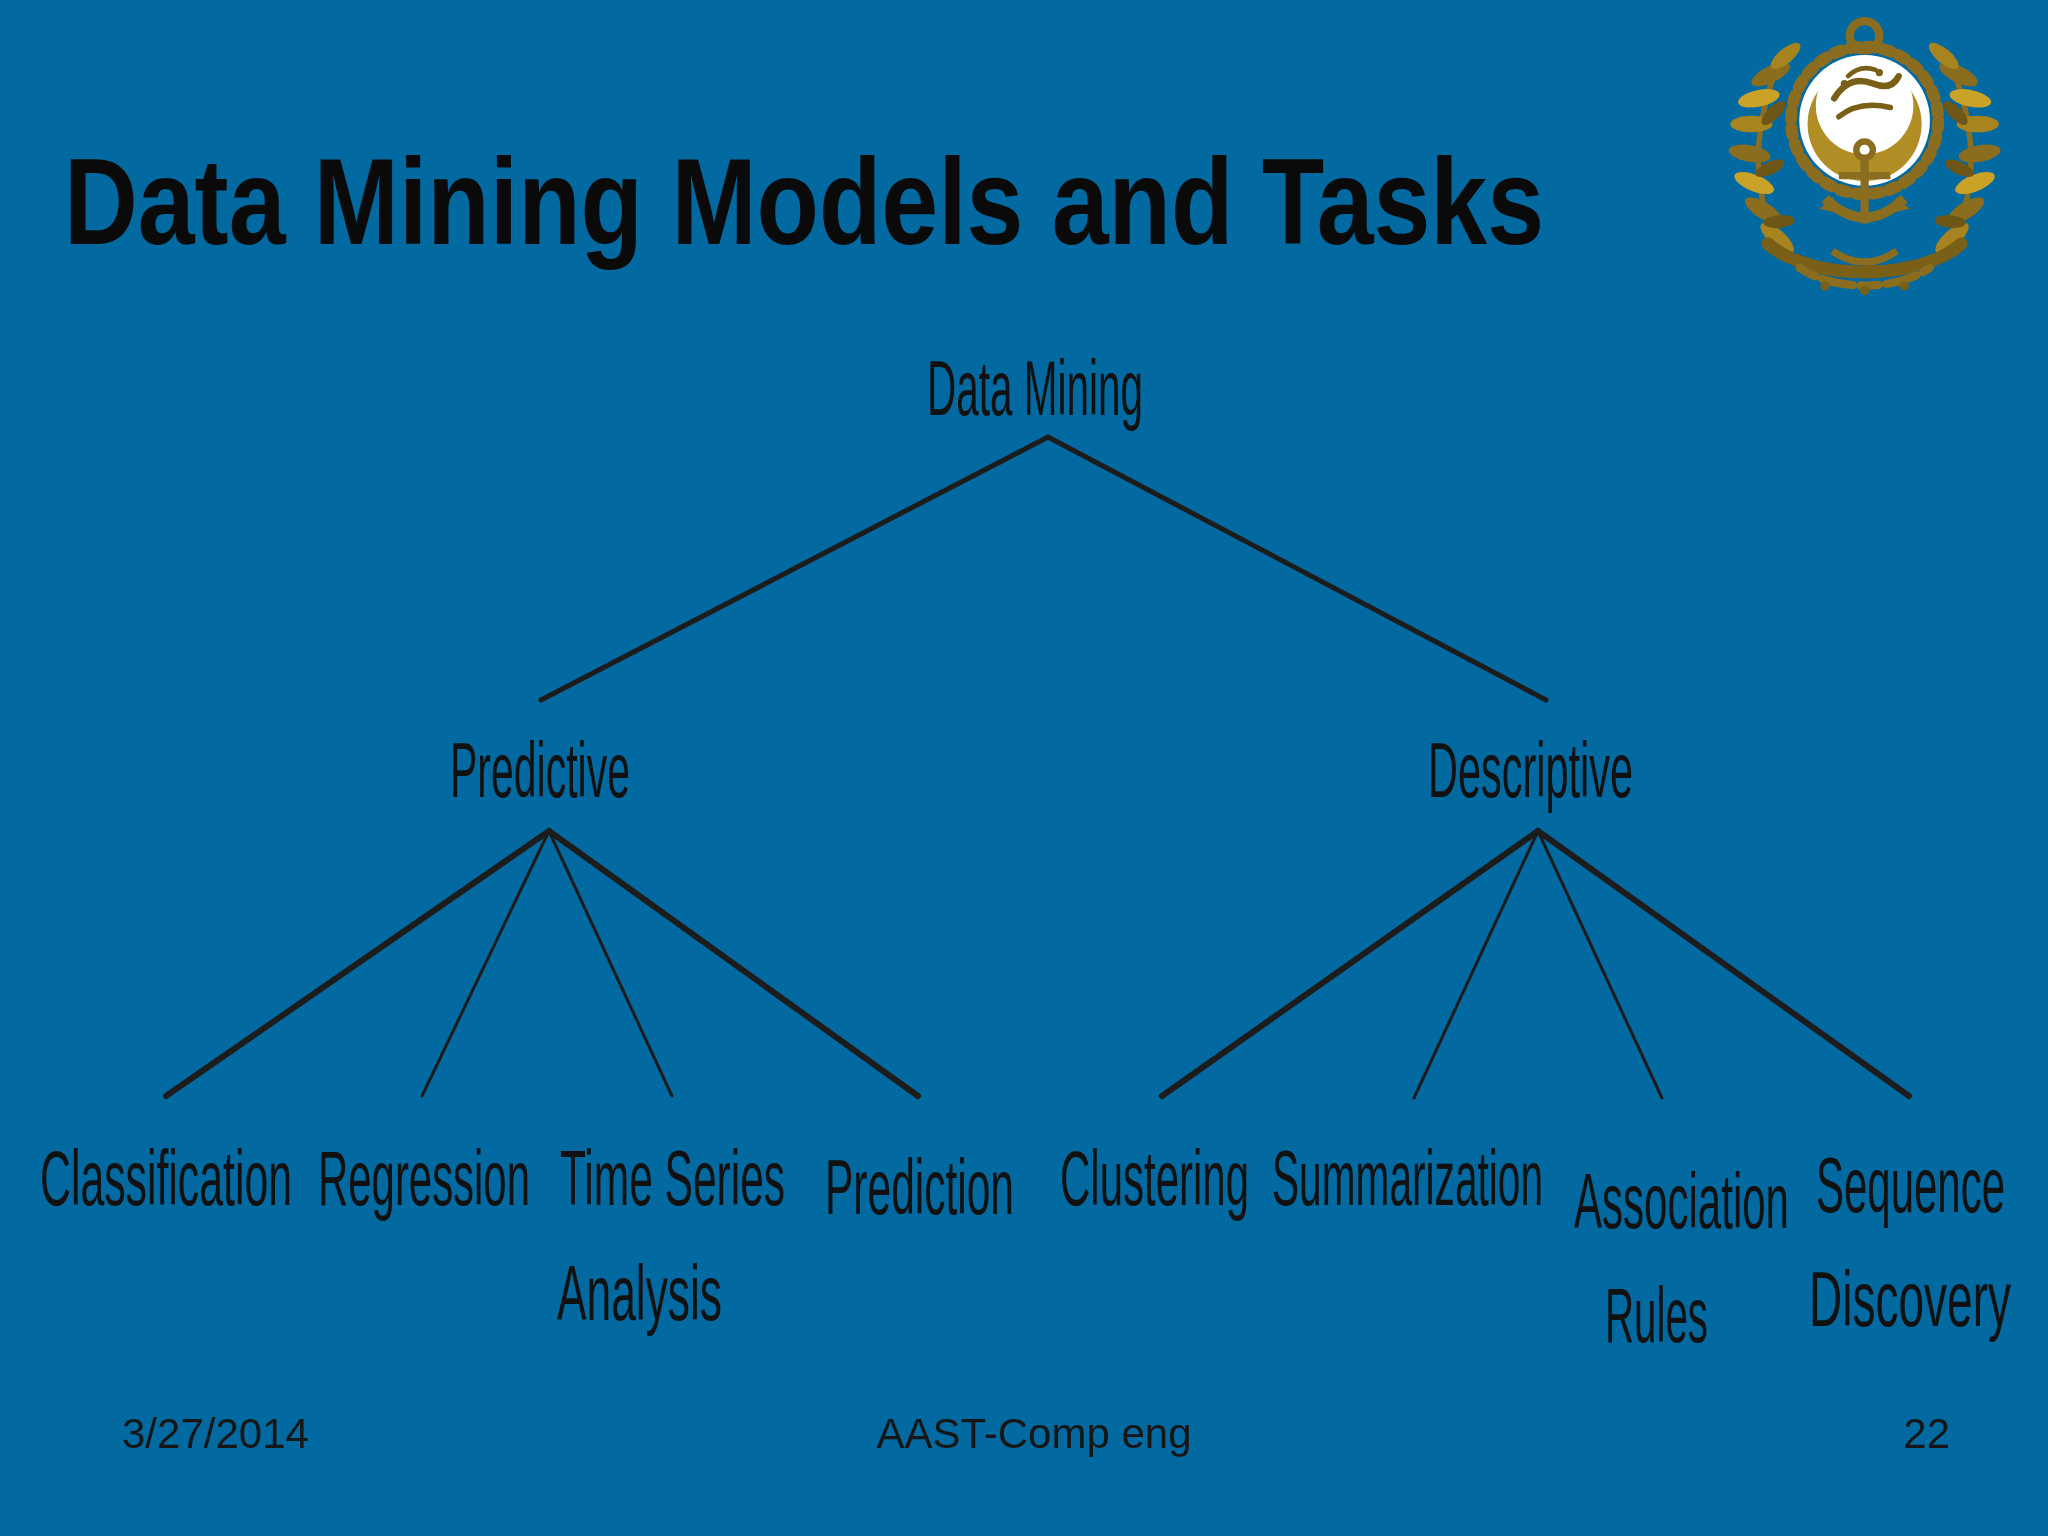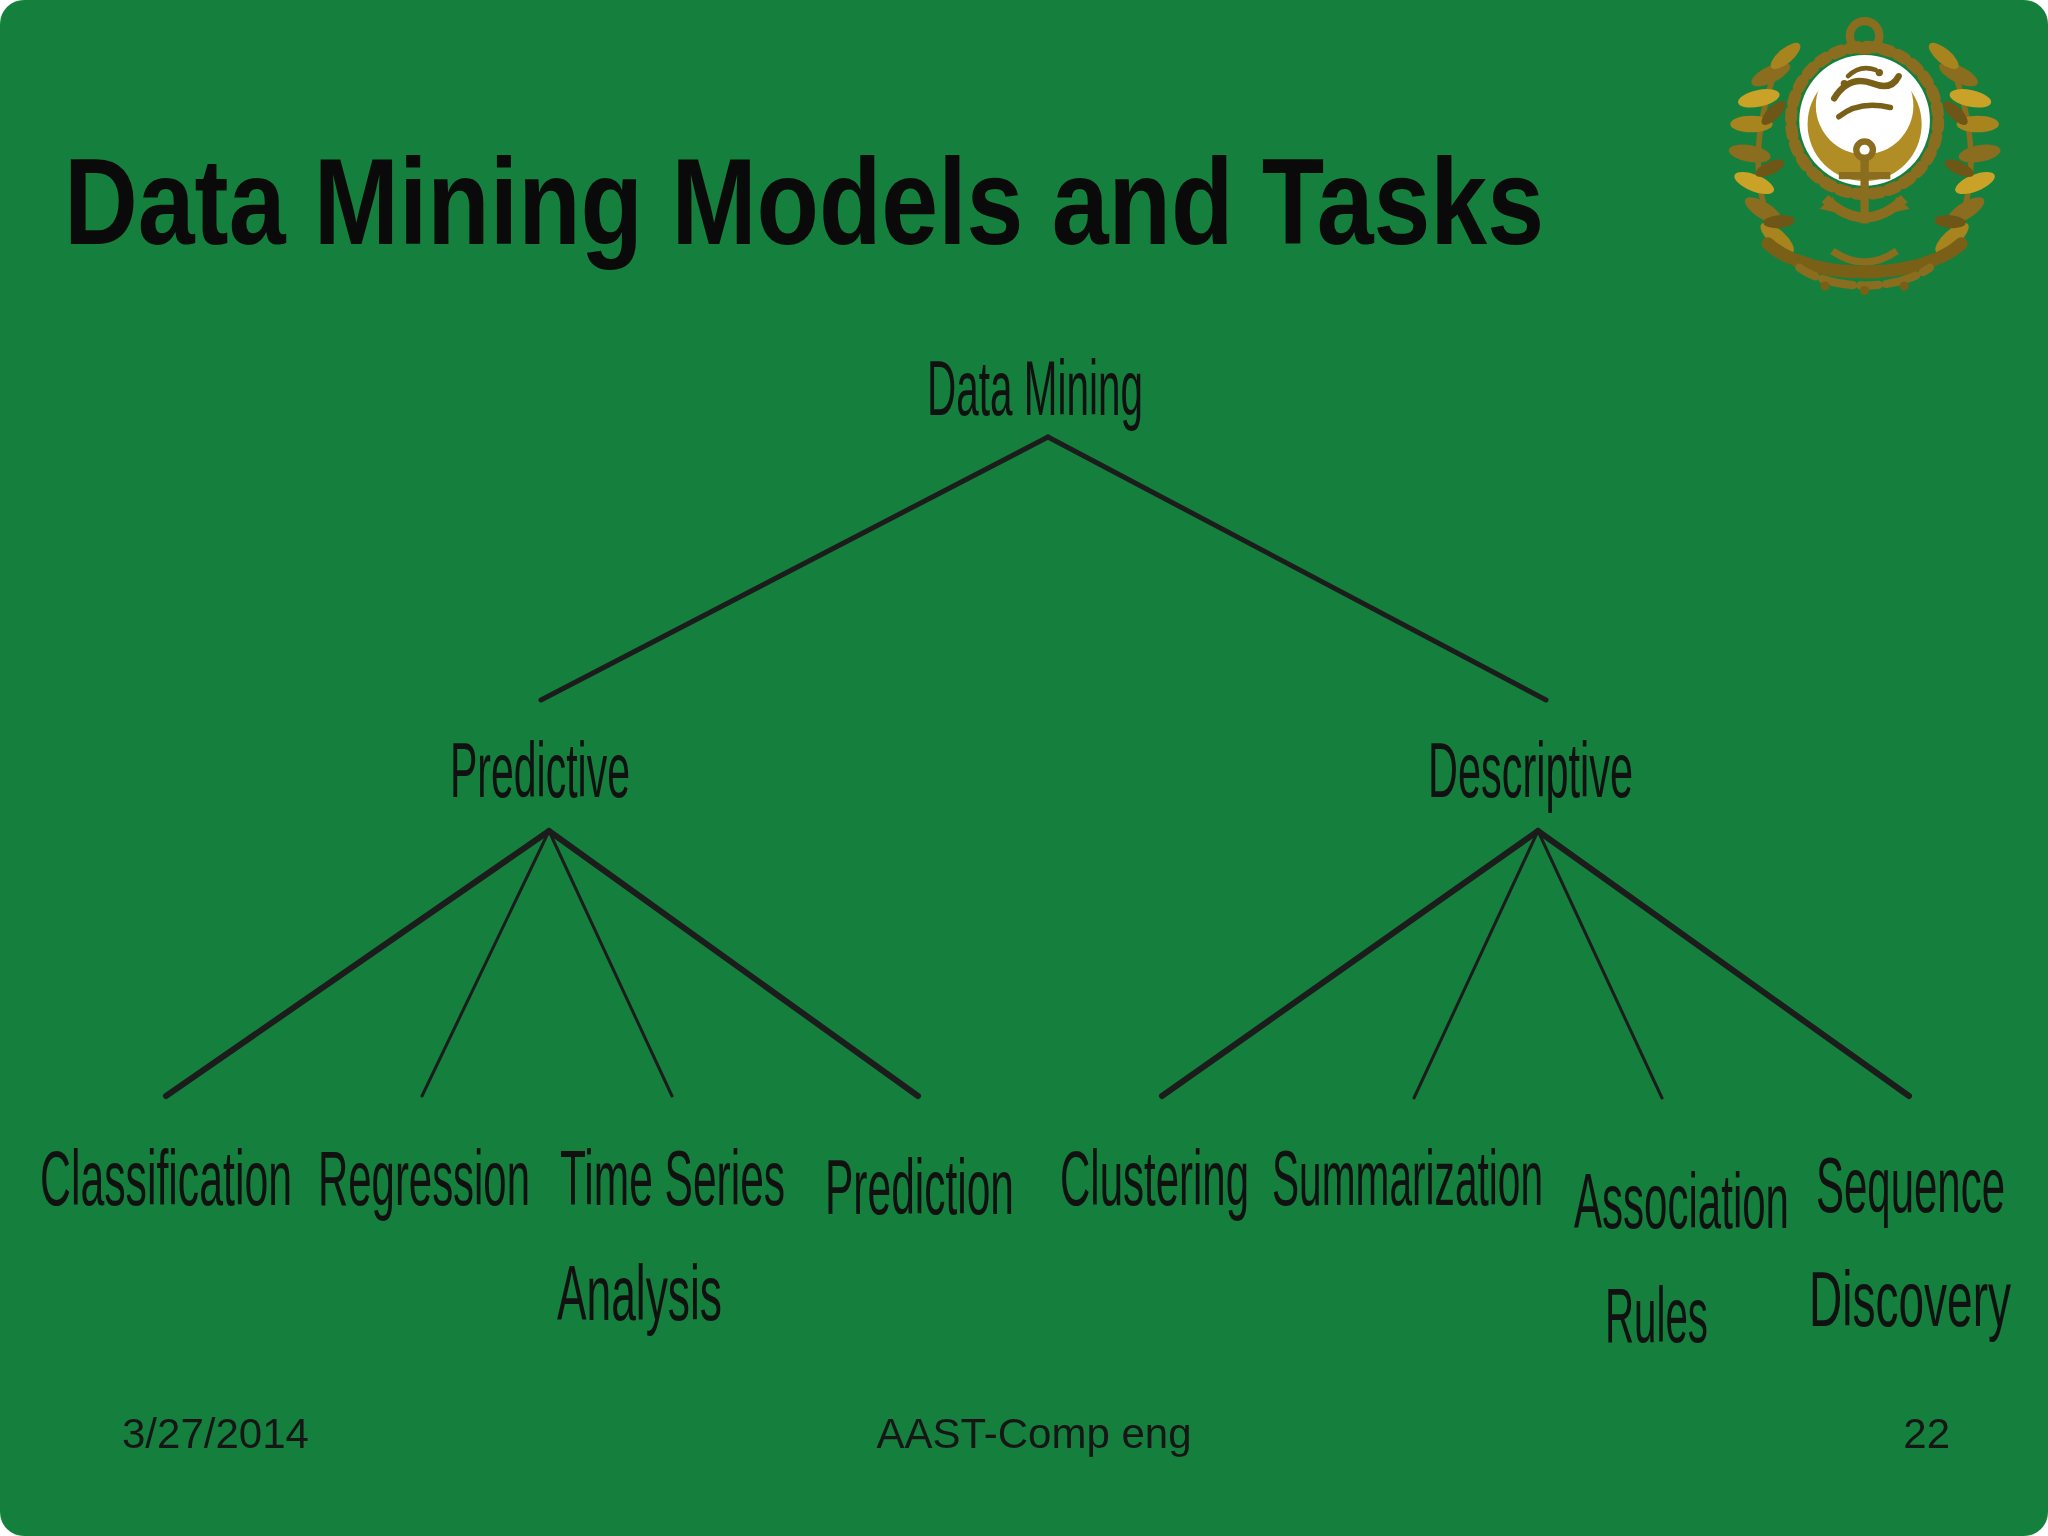--- a/index.html
+++ b/index.html
@@ -1,18 +1,18 @@
 <!DOCTYPE html>
 <html><head>
 <meta charset="utf-8">
 <style>
   html,body{margin:0;padding:0;background:#ffffff;}
   body{width:2048px;height:1536px;overflow:hidden;}
-  .slide{position:relative;width:2048px;height:1536px;background:#15803d;
-         font-family:"Liberation Sans", sans-serif;border-radius:24px;}
+  .slide{position:relative;width:2048px;height:1536px;background:#0369a1;
+         font-family:"Liberation Sans", sans-serif;}
   svg{display:block;}
   .diagram-text{fill:#111111;font-family:"Liberation Sans", sans-serif;}
   .title-text{fill:#0a0a0a;font-weight:bold;font-family:"Liberation Sans", sans-serif;}
   .footer-text{fill:#161616;font-family:"Liberation Sans", sans-serif;}
   .edge{stroke:#1c1c1c;stroke-linecap:round;fill:none;}
 </style>
 </head>
 <body>
 
 <div class="slide">

